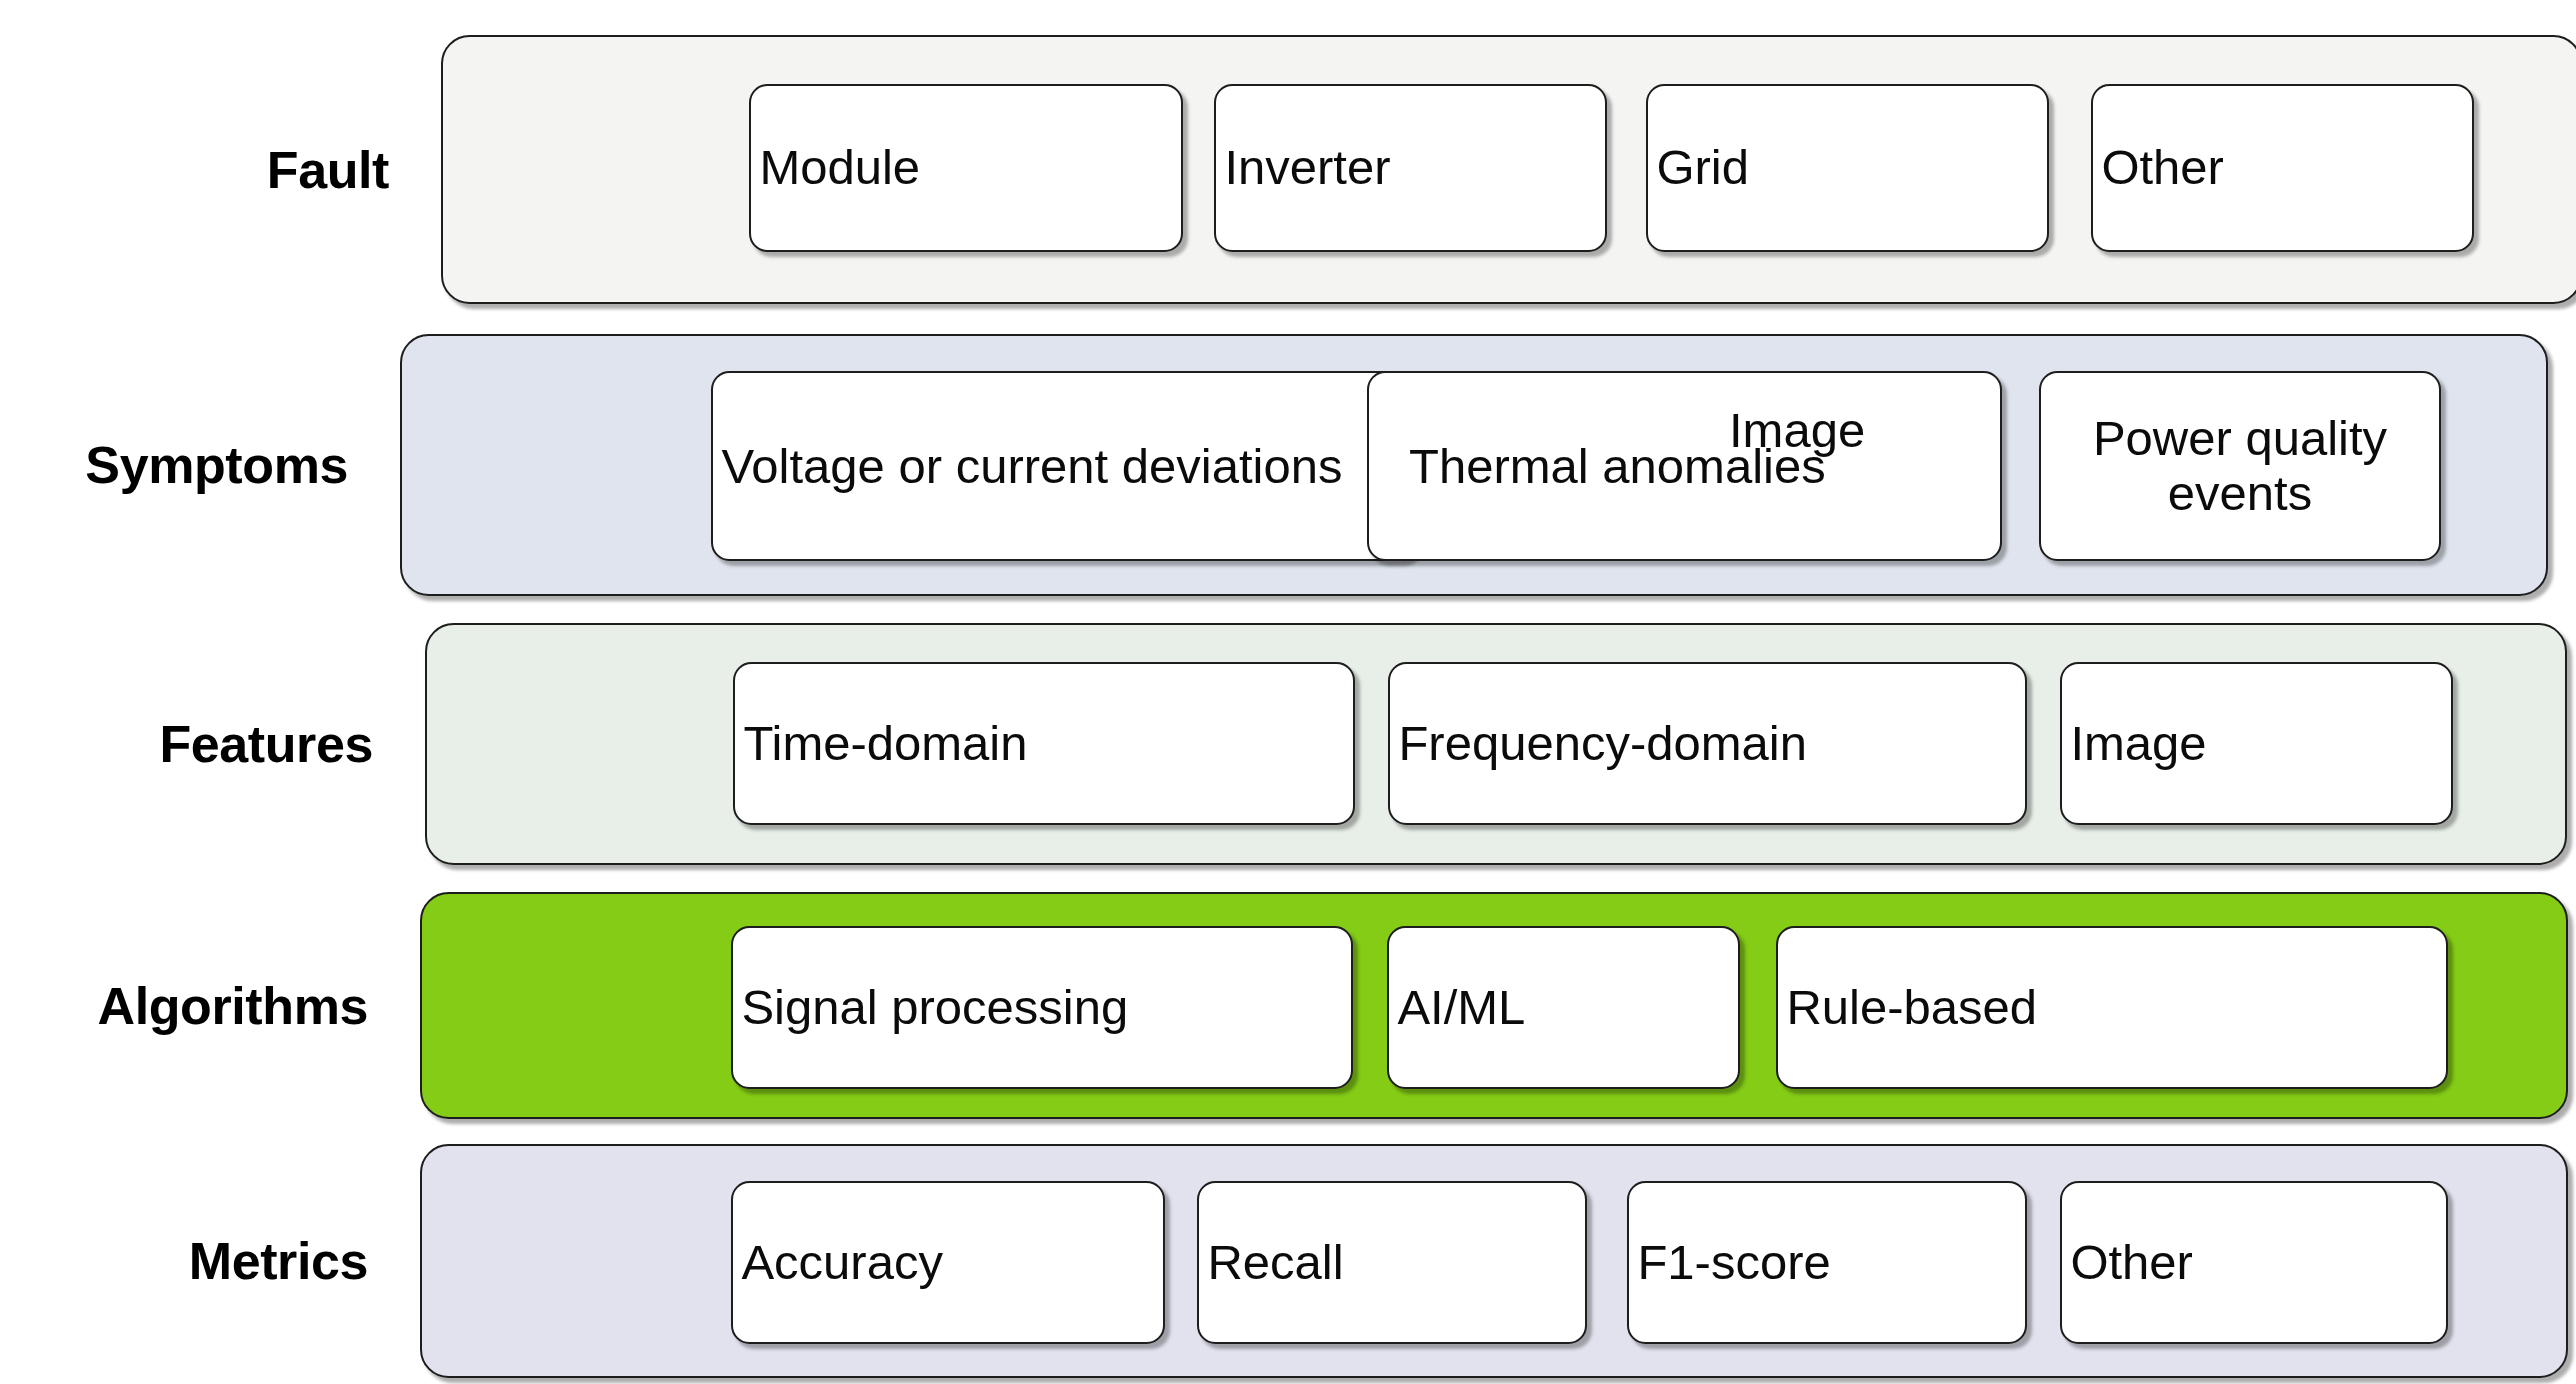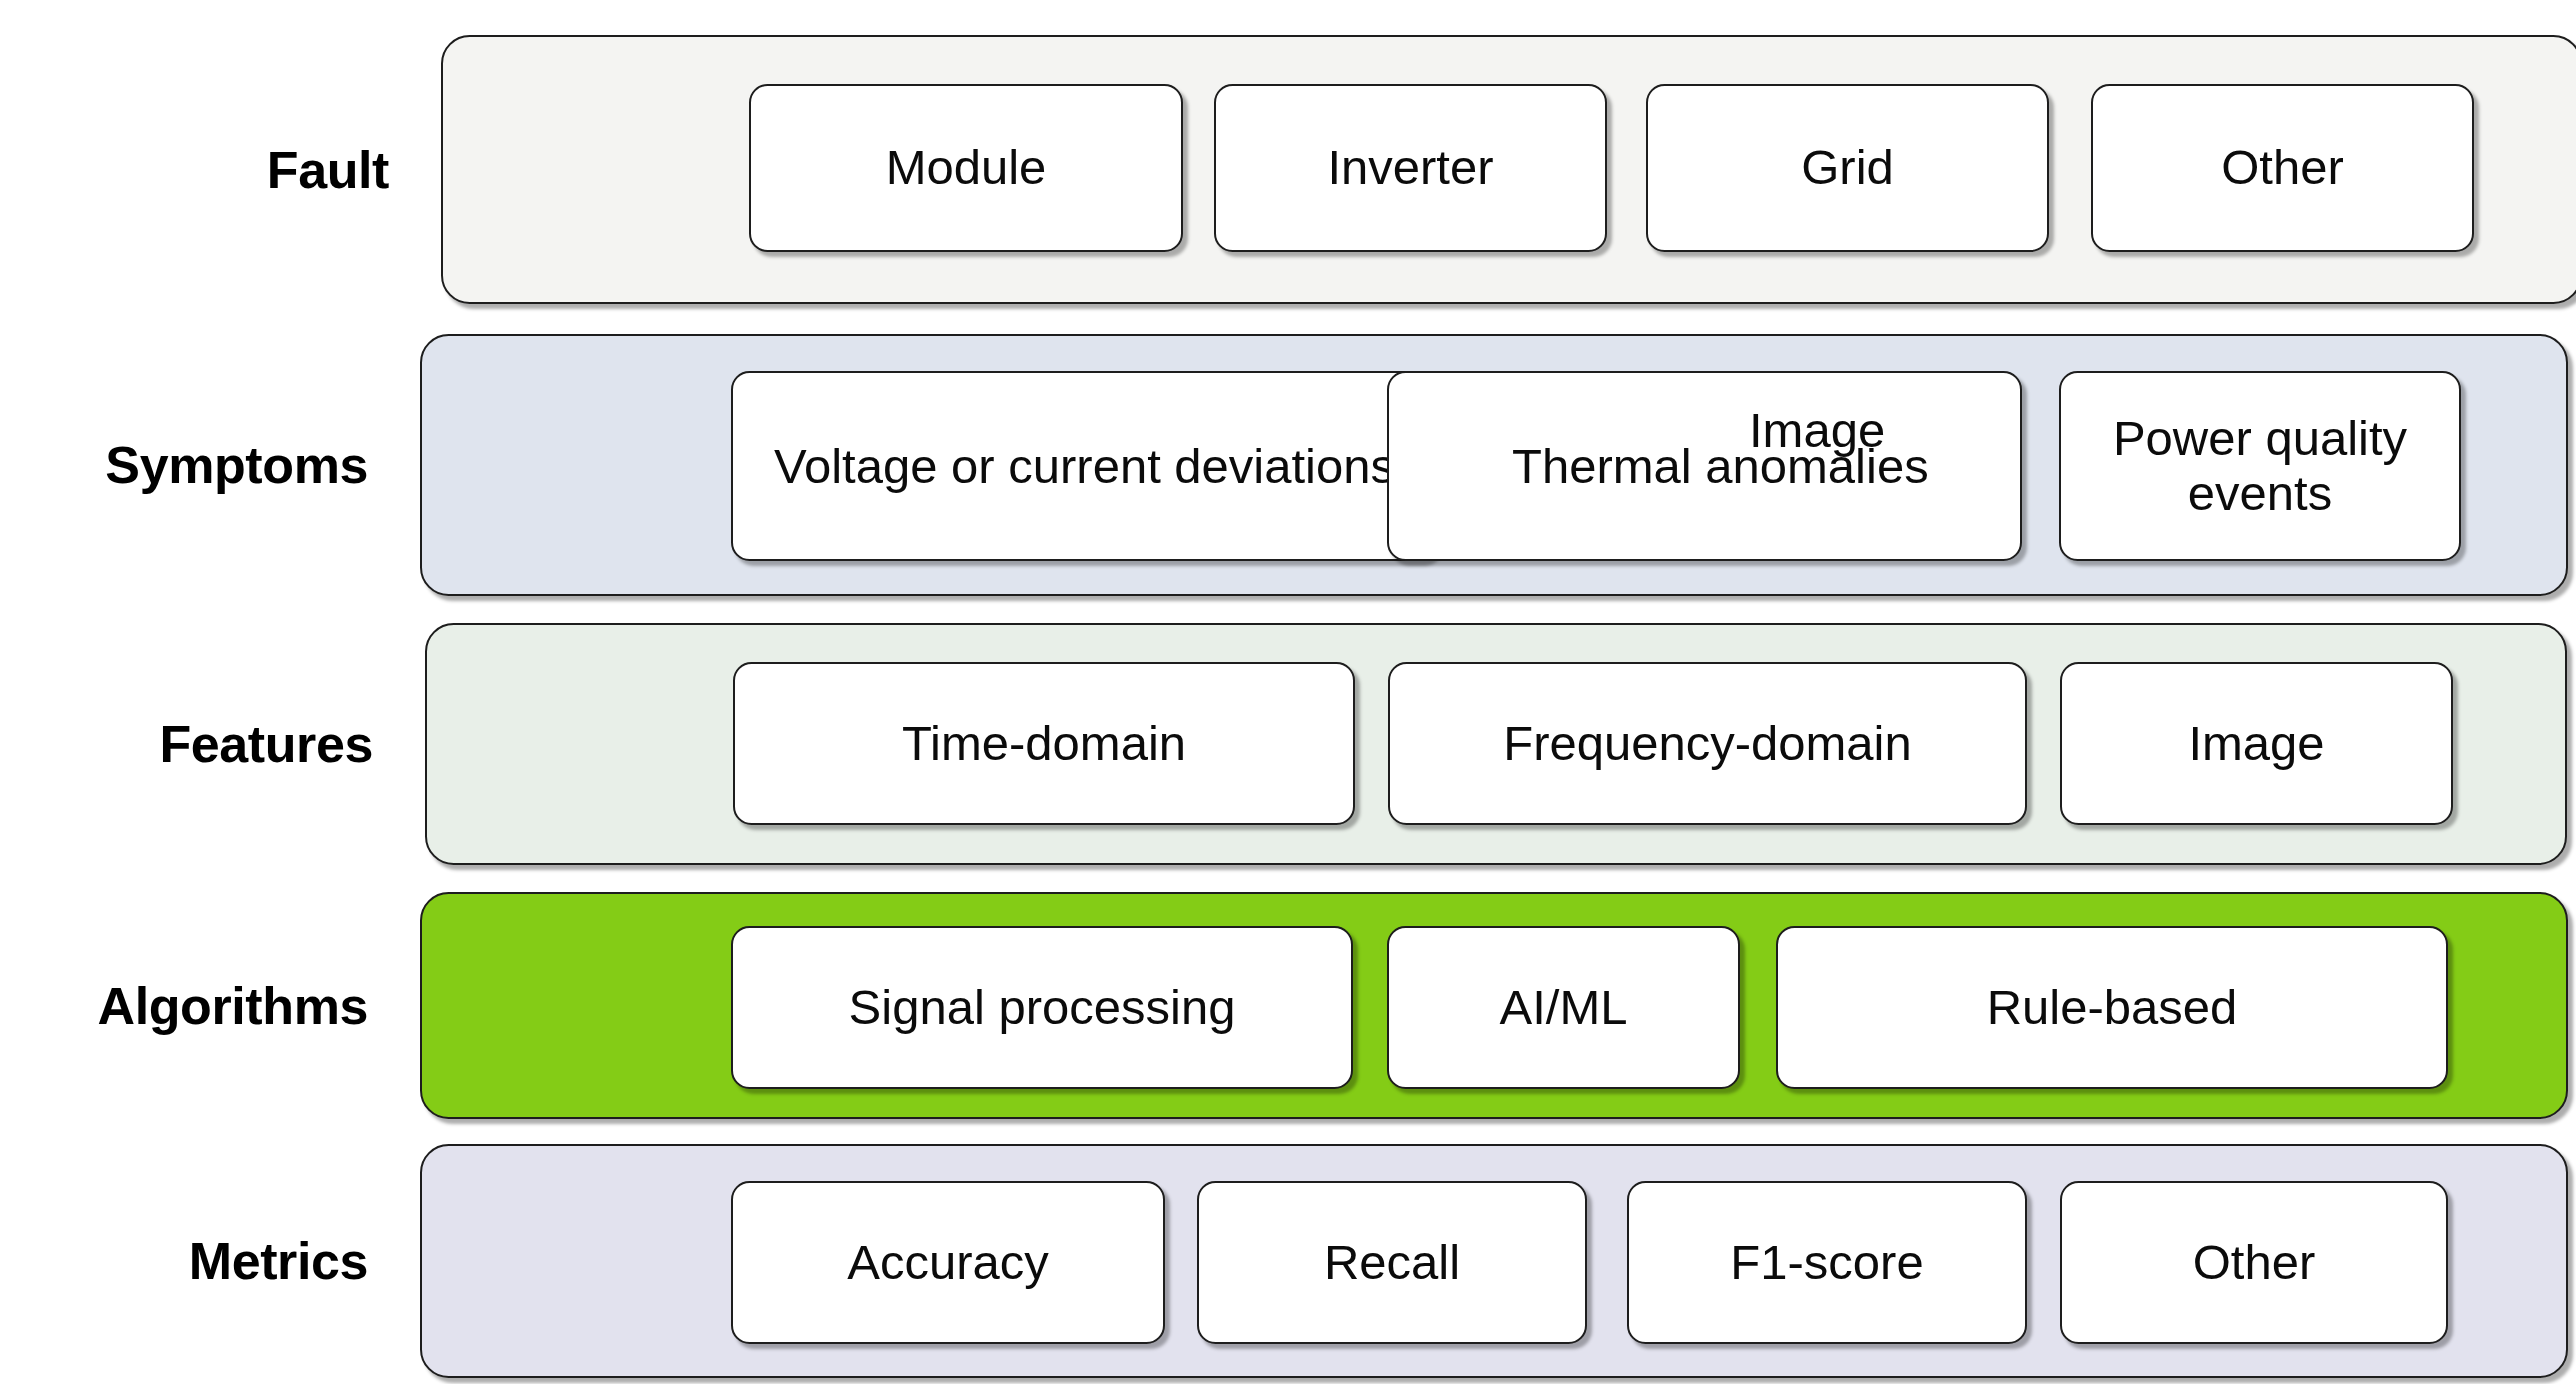--- a/index.html
+++ b/index.html
@@ -63,21 +63,20 @@
 
   .node {
     position: absolute;
     box-sizing: border-box;
     background: #ffffff;
     border: 2.5px solid #1d1d1d;
     border-radius: 18.5px;
     box-shadow: 4.2px 5px 3.4px rgba(0,0,0,0.30);
     display: flex;
     align-items: center;
-    justify-content: center;
     text-align: center;
     font-size: 49px;
     line-height: 1.18;
     color: #0b0b0b;
     padding: 0 8.4px;
   }
 
   .node.two-line { line-height: 1.12; }
 
   
@@ -107,21 +106,21 @@
         <div class="node" style="left:1203px; top:47px; width:403px; height:168px;">
           <span>Grid</span>
         </div>
         <div class="node" style="left:1648px; top:47px; width:383px; height:168px;">
           <span>Other</span>
         </div>
       </div>
     </div>
   </div>
 
-  <div class="layer" style="left:420px; top:334px; width:2148px; height:262px;text-decoration:underline;">
+  <div class="layer" style="left:400px; top:334px; width:2148px; height:262px;text-decoration:underline;">
     <div class="layer-label">Symptoms</div>
     <div class="band" style="background:#DFE4EE;">
       <div class="node-row">
         <div class="node two-line" style="left:309px; top:35px; width:707px; height:190px;">
           <span>Voltage or current deviations</span>
         </div>
         <div class="node two-line" style="left:965px; top:35px; width:635px; height:190px;padding-left:40px;">
           <span>Thermal anomalies</span>
         </div>
 

